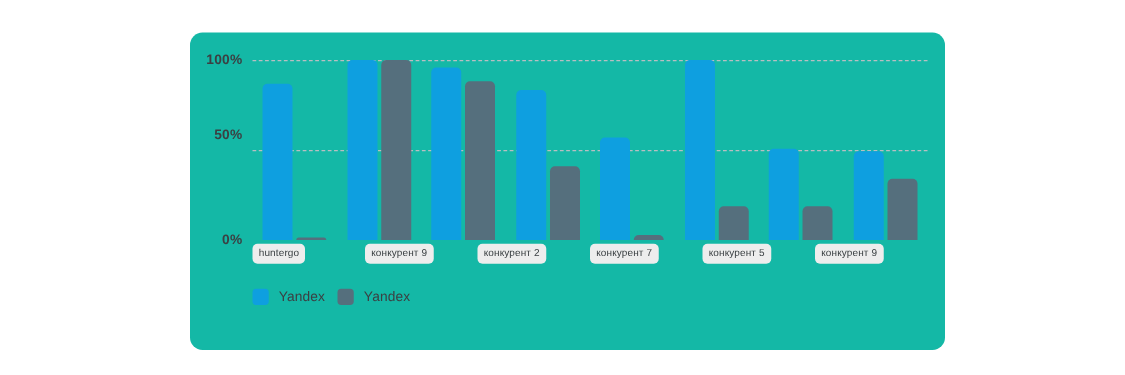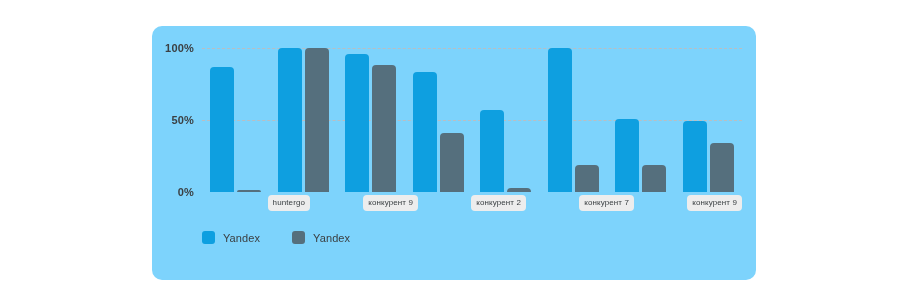--- a/index.html
+++ b/index.html
@@ -12,21 +12,21 @@
     font-family: "Liberation Sans", sans-serif;
     overflow: hidden;
   }
 
   #chart-card {
     position: absolute;
     left: 152px;
     top: 26px;
     width: 604px;
     height: 254px;
-    background: #7dd3fc;
+    background: #14b8a6;
     border-radius: 10px;
   }
 
   
   #plot-area {
     position: absolute;
     left: 50px;          
     top: 22px;
     right: 14px;
     height: 178px;
@@ -53,21 +53,21 @@
     right: 100%;
     margin-right: 8px;
     transform: translateY(-50%);
     white-space: nowrap;
     font-size: 11px;
     font-weight: 700;
     color: #3b4043;
     letter-spacing: .2px;
   }
   .ytick.t100 { top: 0px; }
-  .ytick.t50  { top: 72px; margin-left: 33px; }
+  .ytick.t50  { top: 60px; margin-left: 33px; }
   .ytick.t0   { top: 144px; }
 
   
   .bars-layer {
     display: flex;
     align-items: flex-end;
     justify-content: space-between;
     height: 144px;
   }
 
@@ -93,40 +93,40 @@
   .xlabels {
     position: absolute;
     left: 0; right: 0;
     top: 147px;
     display: flex;
     justify-content: space-between;
   }
   .xlabel-cell {
     flex: 1 1 0;
     display: flex;
-    justify-content: flex-end;
+    justify-content: flex-start;
   }
   .xlabel-pill {
     background: #ededed;
     border-radius: 4px;
     padding: 3px 5px 4px;
     font-size: 8px;
     color: #3b4043;
     white-space: nowrap;
     letter-spacing: .1px;
   }
 
   
   #legend {
     position: absolute;
     left: 50px;
     top: 205px;
     display: flex;
     align-items: center;
-    gap: 32px;
+    gap: 10px;
   }
   .legend-item {
     display: flex;
     align-items: center;
     gap: 8px;
   }
   .legend-swatch {
     width: 13px;
     height: 13px;
     border-radius: 3px;
@@ -198,20 +198,23 @@
         <div class="xlabel-cell">
           <span class="xlabel-pill">конкурент 9</span>
         </div>
         <div class="xlabel-cell">
           <span class="xlabel-pill">конкурент 2</span>
         </div>
         <div class="xlabel-cell">
           <span class="xlabel-pill">конкурент 7</span>
         </div>
         <div class="xlabel-cell">
+          <span class="xlabel-pill">конкурент 5</span>
+        </div>
+        <div class="xlabel-cell">
           <span class="xlabel-pill">конкурент 9</span>
         </div>
       </div>
   </div>
 
   <div id="legend">
       <div class="legend-item">
         <span class="legend-swatch yandex"></span>
         <span class="legend-label">Yandex</span>
       </div>

